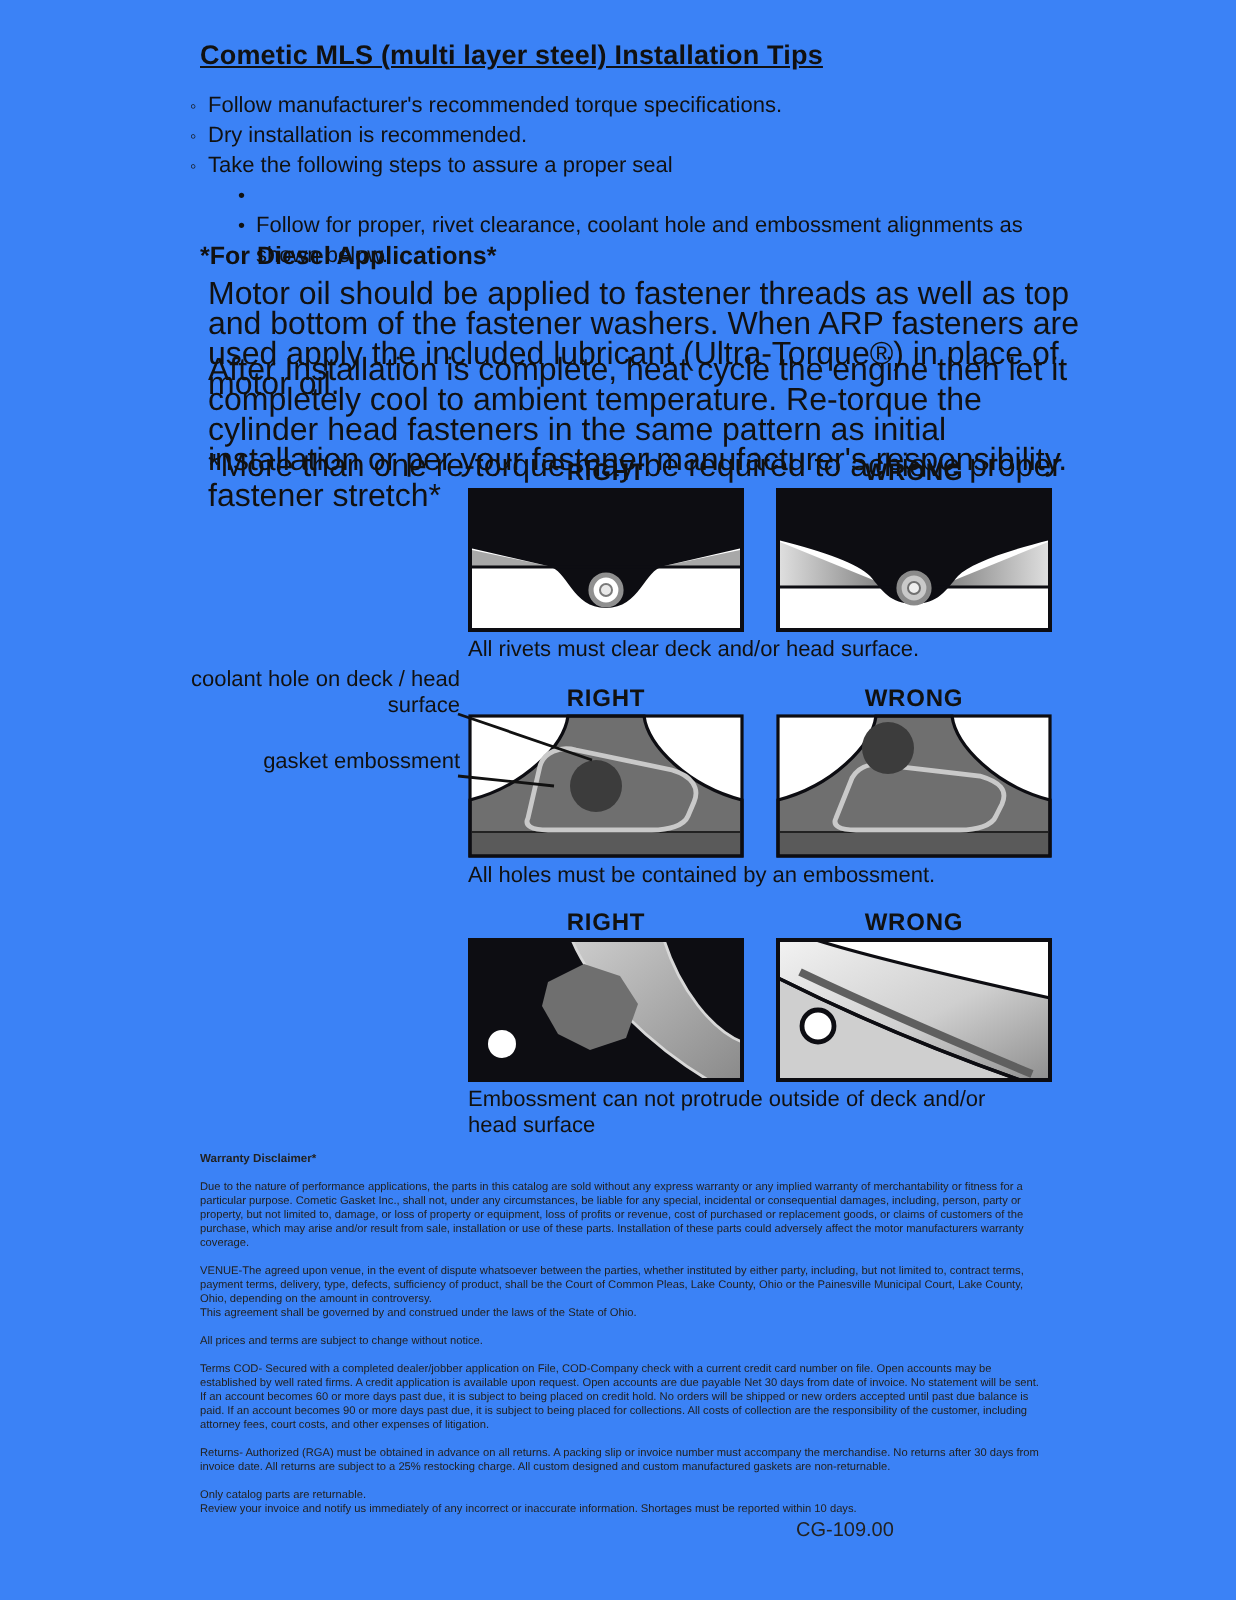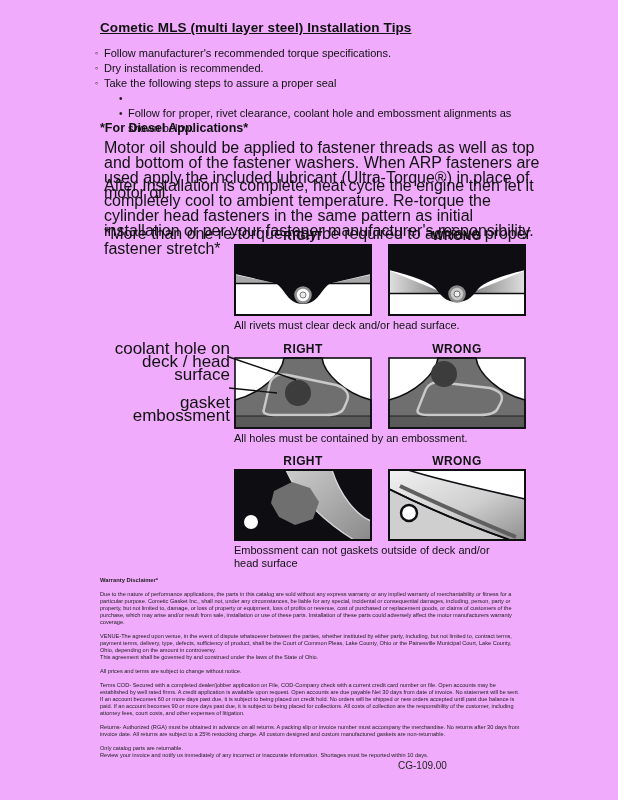--- a/index.html
+++ b/index.html
@@ -1,16 +1,16 @@
 <!DOCTYPE html>
 <html><head>
 <meta charset="utf-8">
 <style>
   html,body{margin:0;padding:0;background:#ffffff;}
-  .doc{position:relative;width:618px;height:800px;background:#f0abfc;overflow:hidden;
+  .doc{position:relative;width:618px;height:800px;background:#3b82f6;overflow:hidden;
        font-family:"Liberation Sans","DejaVu Sans",sans-serif;color:#111;}
   
   .title{position:absolute;left:100px;top:20px;font-size:13.5px;font-weight:bold;
          text-decoration:underline;letter-spacing:.1px;}
   
   .bullets{position:absolute;left:95px;top:46px;width:450px;font-size:11px;line-height:15px;}
   .b-row{display:flex;}
   .b-row .mark{width:9px;flex:0 0 9px;font-size:9px;line-height:15px;}
   .b-sub{padding-left:24px;}
   .b-sub .mark{width:9px;flex:0 0 9px;font-size:10px;}
@@ -25,22 +25,22 @@
   .labels{display:flex;width:292px;font-size:12px;font-weight:600;letter-spacing:.4px;}
   .labels span{width:138px;text-align:center;}
   .labels span + span{margin-left:16px;}
   .boxrow{display:flex;margin-top:1px;}
   .boxrow svg{display:block;}
   .boxrow svg + svg{margin-left:16px;}
   .caption{font-size:11px;line-height:13px;margin:3px 0 0 0;width:260px;}
   .fig{margin-bottom:10px;}
   .fig2{margin-bottom:9px;}
   
-  .callouts{position:absolute;left:88px;top:342px;width:142px;text-align:right;
-            font-size:17px;line-height:13px;}
+  .callouts{position:absolute;left:88px;top:334px;width:142px;text-align:right;
+            font-size:11px;line-height:13px;}
   .callout2{margin-top:15px;}
   .connectors{position:absolute;left:228px;top:352px;pointer-events:none;z-index:5;}
   
   .legal{position:absolute;left:100px;top:577px;width:420px;font-size:5.6px;
          line-height:7px;color:#222;}
   .legal-h{font-weight:bold;margin:0 0 7px 0;font-size:5.8px;}
   .legal p{margin:0 0 7px 0;}
   .legal p.tight{margin-bottom:0;}
   
   .pagecode{position:absolute;left:390px;top:760px;font-size:10px;color:#222;margin-left:8px;}
@@ -178,21 +178,21 @@
           </defs>
           <rect x="1" y="1" width="136" height="70" fill="#ffffff"></rect>
           <path d="M1,20 C45,42 85,58 122,71 L1,71 Z" fill="#cfcfcf"></path>
           <path d="M1,1 L1,20 C45,42 85,58 122,71 L137,71 L137,30 C92,20 42,8 20,1 Z" fill="url(#g3w)" stroke="#0d0d12" stroke-width="1.6"></path>
           <path d="M12,17 C52,36 92,53 128,68" fill="none" stroke="#5f5f5f" stroke-width="4"></path>
           <path d="M1,20 C45,42 85,58 122,71" fill="none" stroke="#0d0d12" stroke-width="1.8"></path>
           <circle cx="21" cy="44" r="8" fill="#ffffff" stroke="#0d0d12" stroke-width="2.4"></circle>
           <rect x="1" y="1" width="136" height="70" fill="none" stroke="#0d0d12" stroke-width="2"></rect>
         </svg>
       </div>
-      <p class="caption">Embossment can not gaskets outside of deck and/or head surface</p>
+      <p class="caption">Embossment can not protrude outside of deck and/or head surface</p>
     </div>
   </div>
 
   <div class="callouts">
     <div>coolant hole on deck / head surface</div>
     <div class="callout2">gasket embossment</div>
   </div>
   <svg class="connectors" width="75" height="46" viewBox="0 0 75 46">
     <line x1="1" y1="5" x2="68" y2="28" stroke="#111" stroke-width="1.4"></line>
     <line x1="1" y1="36" x2="49" y2="41" stroke="#111" stroke-width="1.4"></line>

